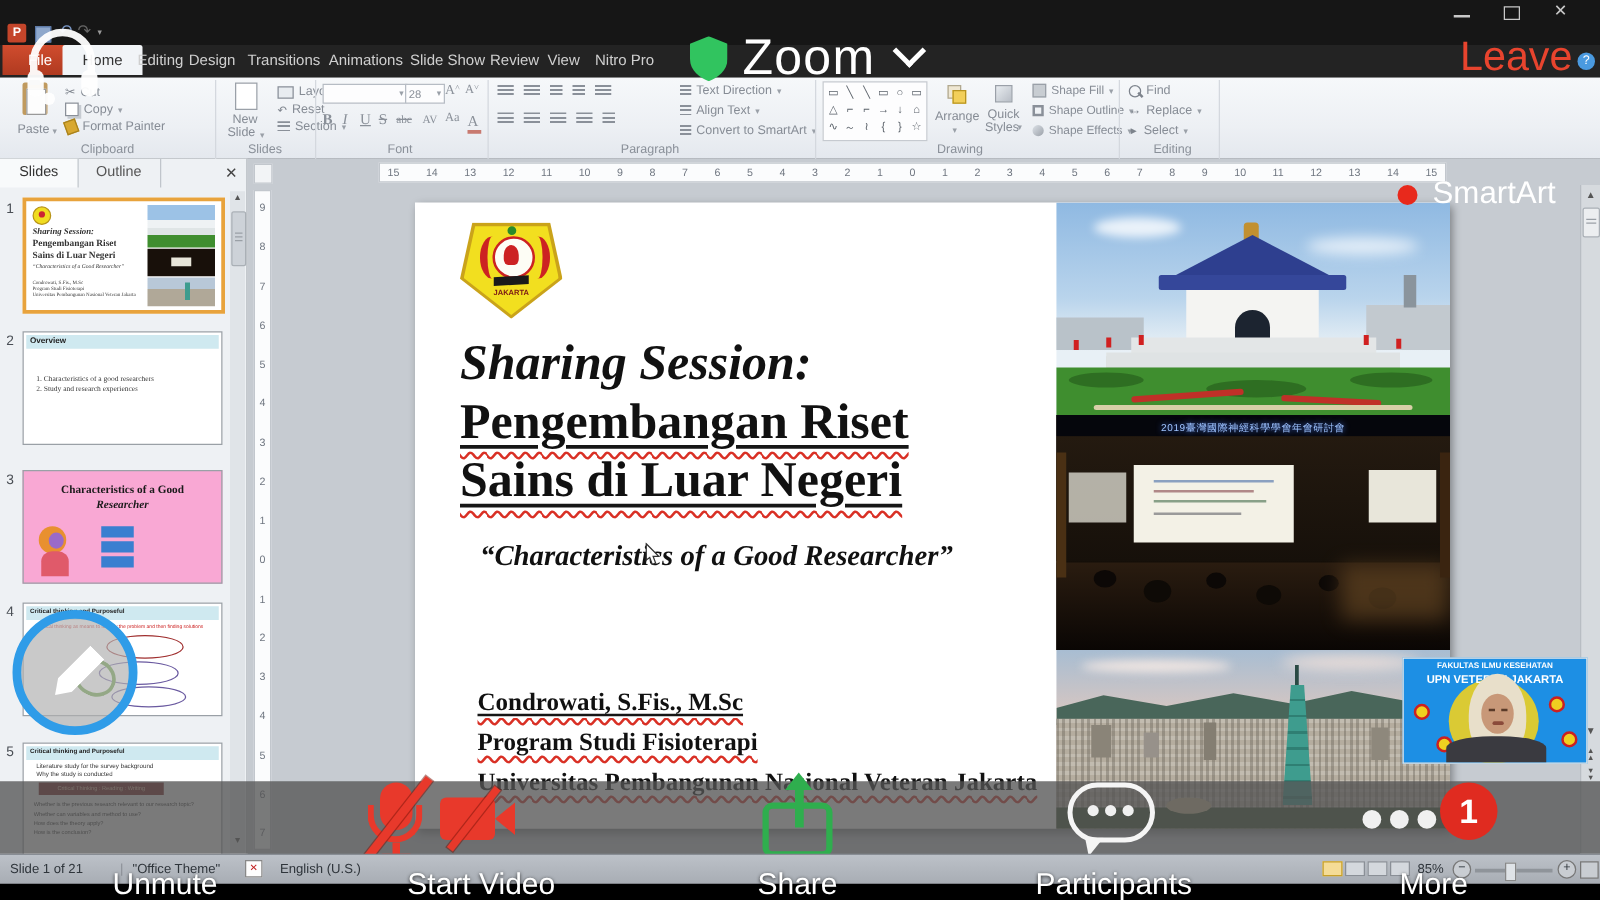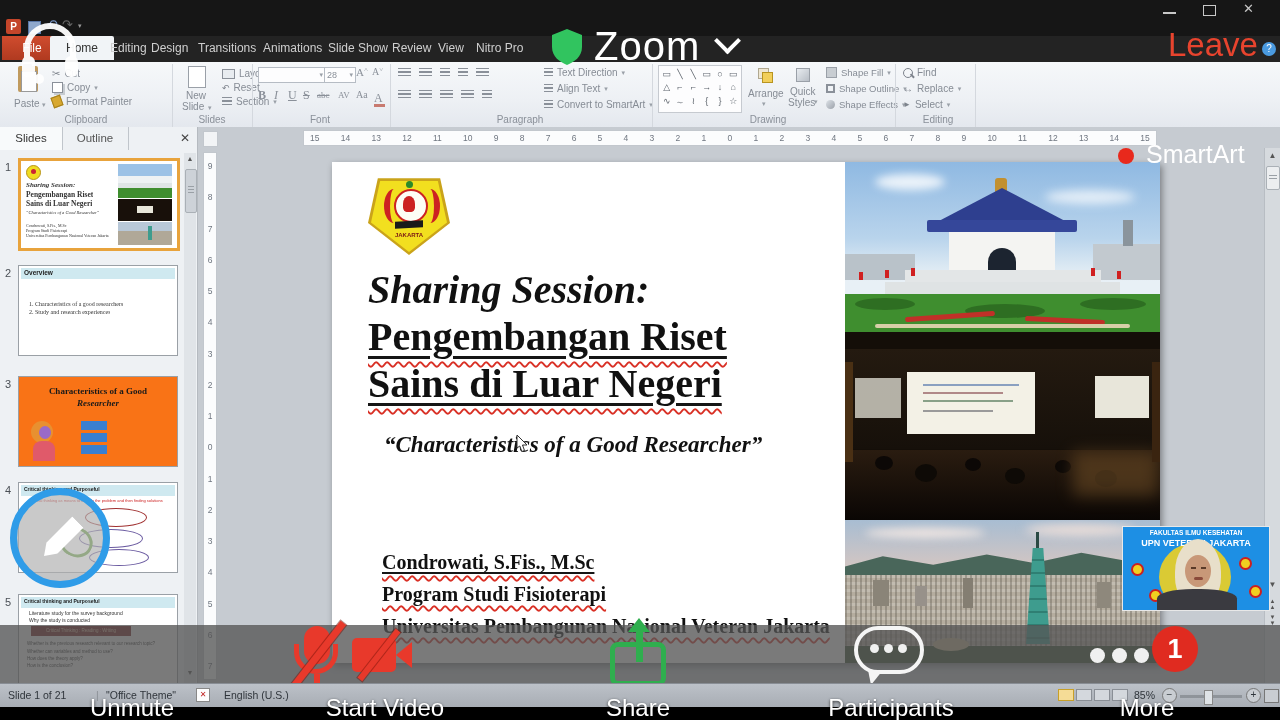--- a/index.html
+++ b/index.html
@@ -343,21 +343,21 @@
     </div>
 
     <div class="tnum" style="top:140px;">2</div>
     <div class="thumbbox" style="top:138px;">
       <div class="thead" style="font-size:6.5px;">Overview</div>
       <div class="abs micro serif" style="left:10px;top:35px;font-size:6px;">1. Characteristics of a good researchers</div>
       <div class="abs micro serif" style="left:10px;top:43px;font-size:6px;">2. Study and research experiences</div>
     </div>
 
     <div class="tnum" style="top:251px;">3</div>
-    <div class="thumbbox" style="top:249px;background:#f97316;">
+    <div class="thumbbox" style="top:249px;background:#f9a8d4;">
       <div class="abs serif" style="left:0;top:9px;width:158px;text-align:center;font-size:9px;font-weight:bold;color:#1a1a1a;">Characteristics of a Good</div>
       <div class="abs serif" style="left:0;top:21px;width:158px;text-align:center;font-size:9px;font-weight:bold;color:#1a1a1a;font-style:italic;">Researcher</div>
       <div class="abs" style="left:10px;top:42px;width:40px;height:42px;">
         <div class="abs" style="left:2px;top:2px;width:22px;height:22px;border-radius:50%;background:#e89030;"></div>
         <div class="abs" style="left:10px;top:7px;width:12px;height:13px;border-radius:50%;background:#9a6ac8;"></div>
         <div class="abs" style="left:4px;top:22px;width:22px;height:20px;border-radius:40% 40% 0 0;background:#e05a6a;"></div>
       </div>
       <div class="abs" style="left:62px;top:44px;width:60px;height:38px;">
         <div style="width:26px;height:9px;background:#3a7fd0;margin-bottom:3px;"></div>
         <div style="width:26px;height:9px;background:#3a7fd0;margin-bottom:3px;"></div>
@@ -446,20 +446,23 @@
       <div class="abs" style="left:0;top:132px;width:315px;height:38px;background:#3f8e2f;"></div>
       <div class="abs" style="left:10px;top:136px;width:60px;height:12px;background:#2e6e22;border-radius:50%;"></div>
       <div class="abs" style="left:120px;top:142px;width:80px;height:14px;background:#2e6e22;border-radius:50%;"></div>
       <div class="abs" style="left:235px;top:136px;width:66px;height:12px;background:#2e6e22;border-radius:50%;"></div>
       <div class="abs" style="left:60px;top:152px;width:90px;height:5px;background:#c03028;border-radius:3px;transform:rotate(-4deg);"></div>
       <div class="abs" style="left:180px;top:156px;width:80px;height:5px;background:#c03028;border-radius:3px;transform:rotate(3deg);"></div>
       <div class="abs" style="left:30px;top:162px;width:255px;height:4px;background:#d8cfa8;border-radius:2px;"></div>
     </div>
 
     <div class="abs" style="left:513px;top:170px;width:315px;height:188px;overflow:hidden;background:#140e08;">
+      <div class="abs" style="left:0;top:0;width:315px;height:17px;background:#05060c;text-align:center;">
+        <span style="font-size:8px;color:#9fc4ff;text-shadow:0 0 5px #4a7fff;letter-spacing:0.5px;line-height:17px;">2019臺灣國際神經科學學會年會研討會</span>
+      </div>
       <div class="abs" style="left:0;top:17px;width:315px;height:100px;background:linear-gradient(180deg,#241a10,#16100a);"></div>
       <div class="abs" style="left:10px;top:46px;width:46px;height:40px;background:#cfcdc2;opacity:.85;"></div>
       <div class="abs" style="left:62px;top:40px;width:128px;height:62px;background:#f3f1e6;"></div>
       <div class="abs" style="left:78px;top:52px;width:96px;height:2px;background:#8aa0c0;"></div>
       <div class="abs" style="left:78px;top:60px;width:80px;height:2px;background:#b08888;"></div>
       <div class="abs" style="left:78px;top:68px;width:90px;height:2px;background:#88a088;"></div>
       <div class="abs" style="left:78px;top:78px;width:70px;height:2px;background:#9a9a9a;"></div>
       <div class="abs" style="left:250px;top:44px;width:54px;height:42px;background:#e8e6da;"></div>
       <div class="abs" style="left:0;top:118px;width:315px;height:70px;background:linear-gradient(180deg,#2a1c10,#0a0604);"></div>
       <div class="abs" style="left:30px;top:124px;width:18px;height:14px;border-radius:50%;background:#0c0806;"></div>

